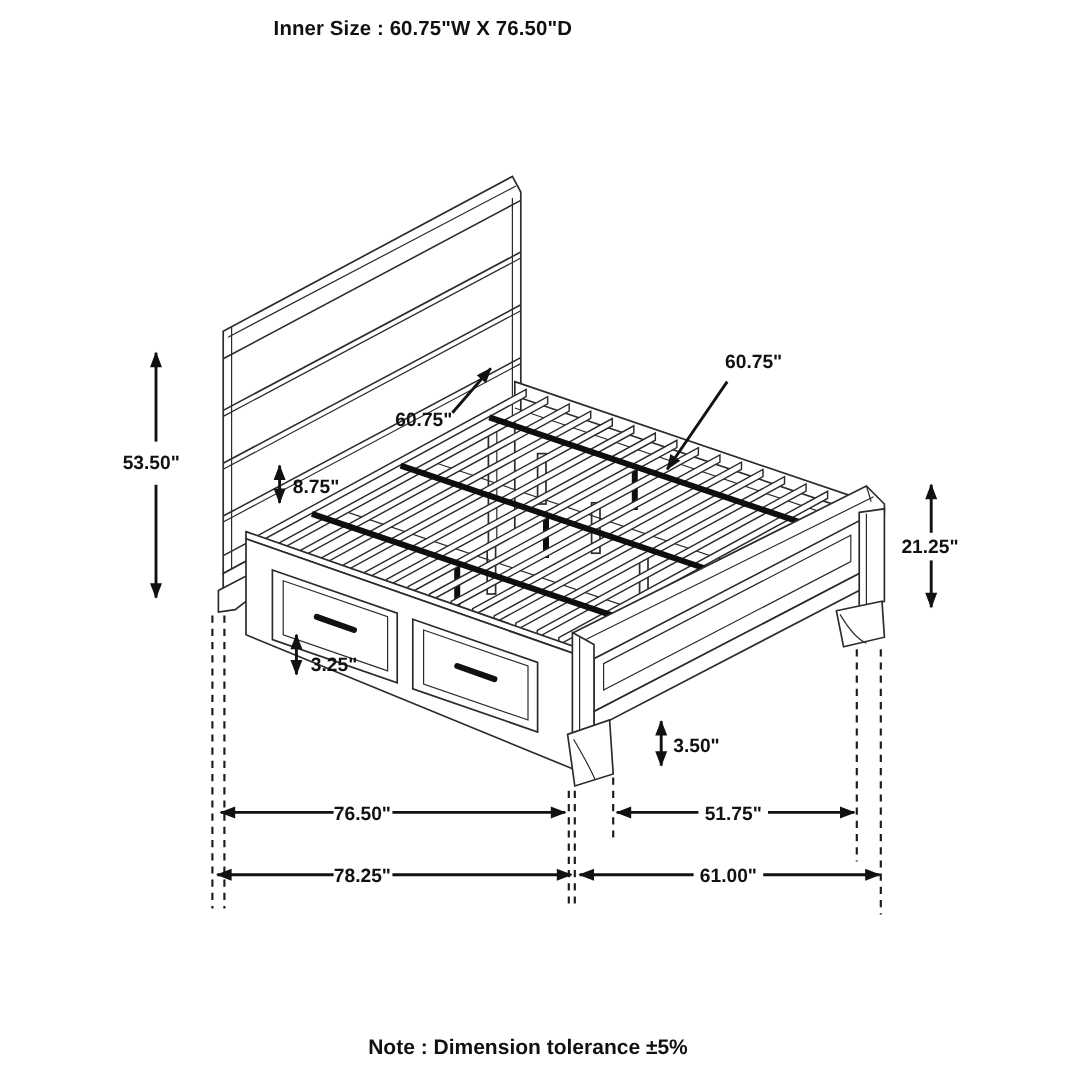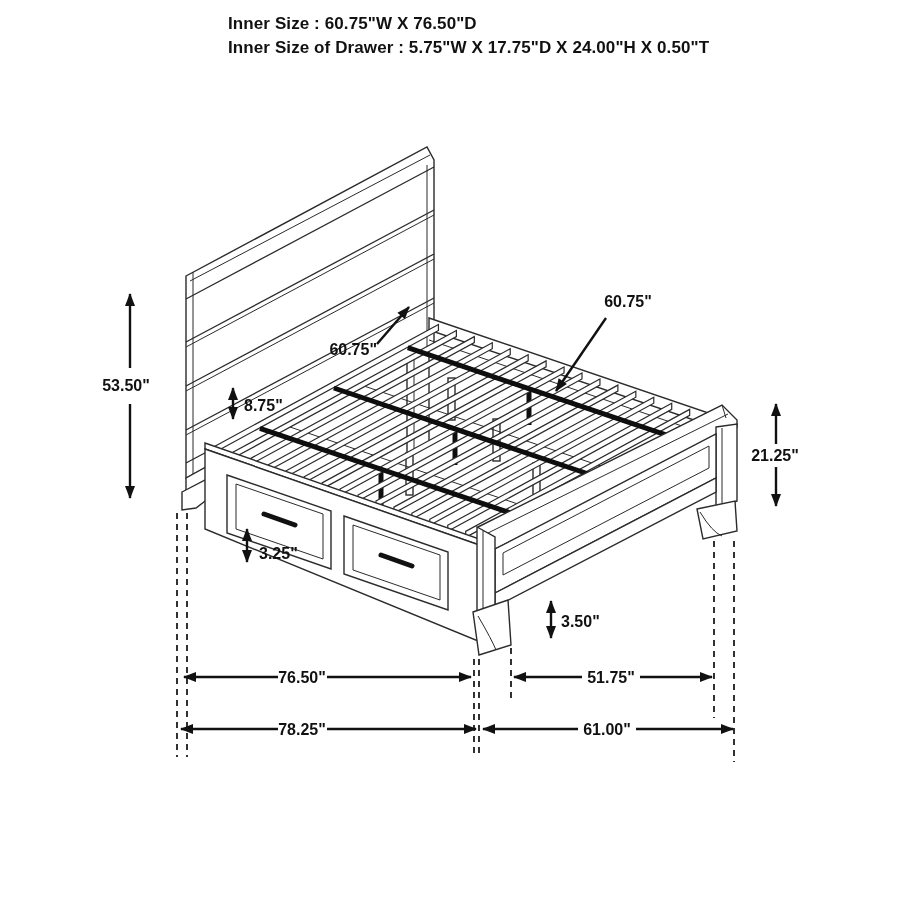--- a/index.html
+++ b/index.html
@@ -20,21 +20,20 @@
   .lbl{font-family:"Liberation Sans","DejaVu Sans",sans-serif;font-size:16px;
        font-weight:bold;fill:#111;}
   .blackrail{stroke:#0e0e0e;stroke-width:5;fill:none;}
 </style>
 </head>
 <body>
 
 <div class="stage">
 
   <div class="hdr l1">Inner Size : 60.75"W X 76.50"D</div>
-  <div class="hdr l2">Inner Size of Drawer : 5.75"W X 17.75"D X 24.00"H X 0.50"T</div>
 
   <svg width="900" height="900" viewBox="0 0 900 900">
     <defs>
       <marker id="ah" orient="auto-start-reverse" markerUnits="userSpaceOnUse" markerWidth="15" markerHeight="12" refX="13" refY="5.5">
         <path d="M1,0.5 L14,5.5 L1,10.5 Z" fill="#111"></path>
       </marker>
     </defs>
 
     <g>
       <polygon class="face" points="186,276 427,147 434,160 434,346 186,478"></polygon>
@@ -199,13 +198,14 @@
       </g>
 
       <g>
         <line class="dim" x1="578" y1="729" x2="483" y2="729" marker-end="url(#ah)"></line>
         <line class="dim" x1="636" y1="729" x2="733" y2="729" marker-end="url(#ah)"></line>
         <text class="lbl" x="607" y="735" text-anchor="middle">61.00"</text>
       </g>
     </g>
   </svg>
 
+  <div class="note">Note : Dimension tolerance ±5%</div>
 </div>
 
 </body></html>

